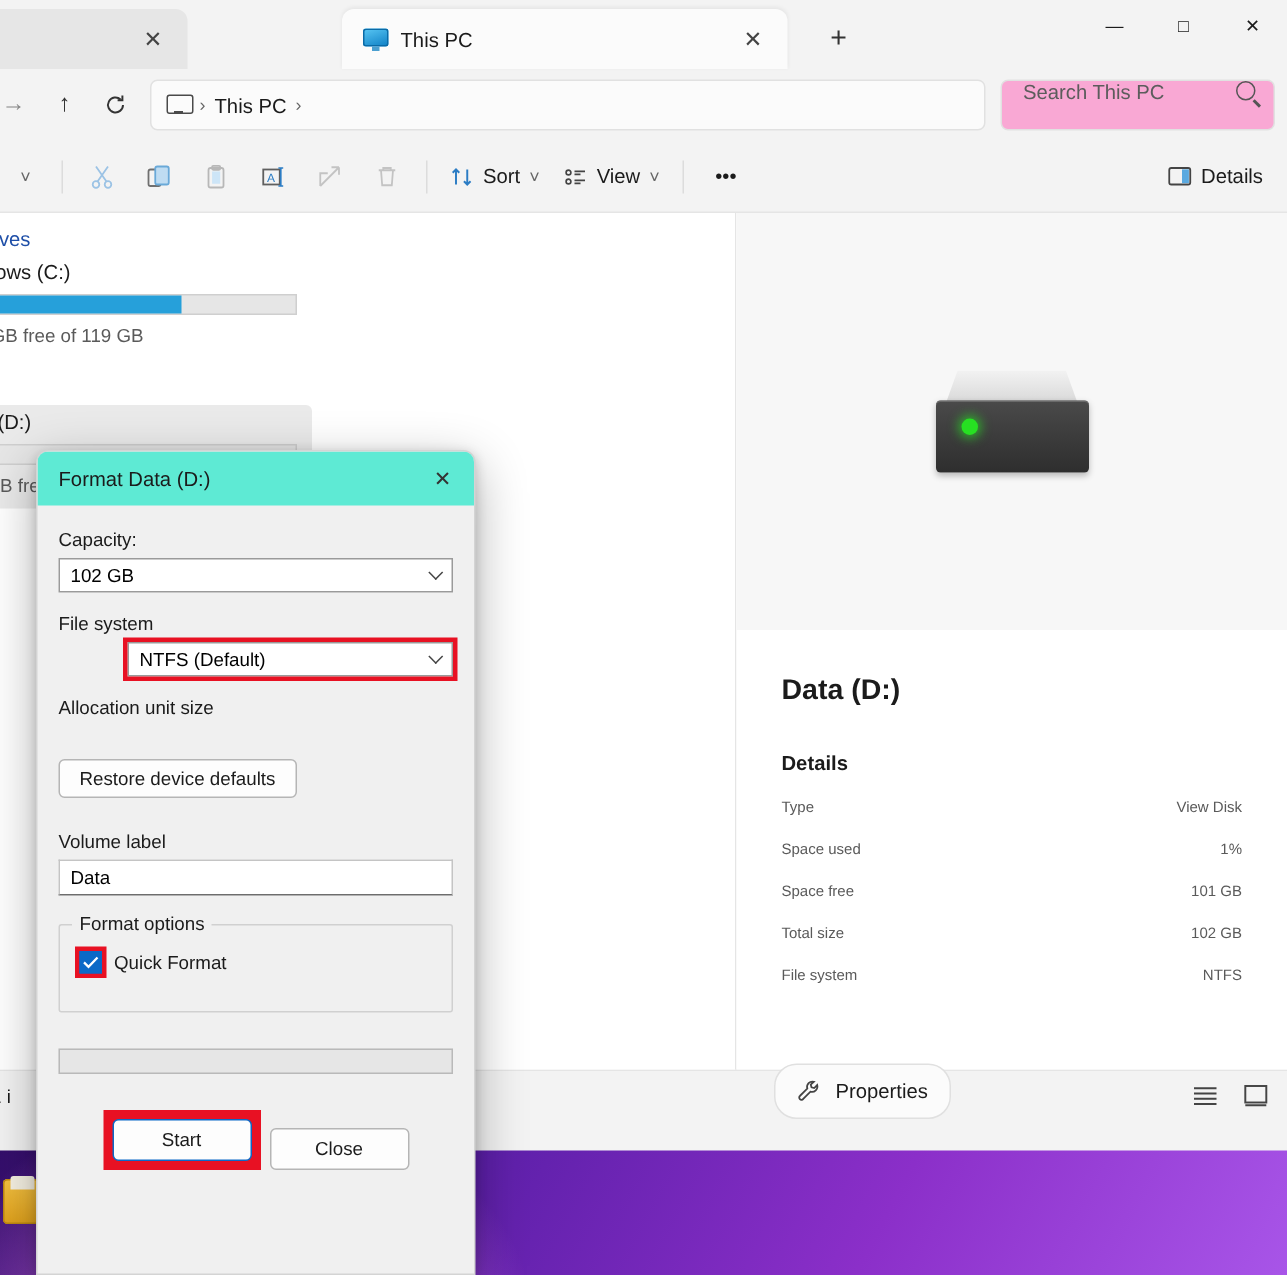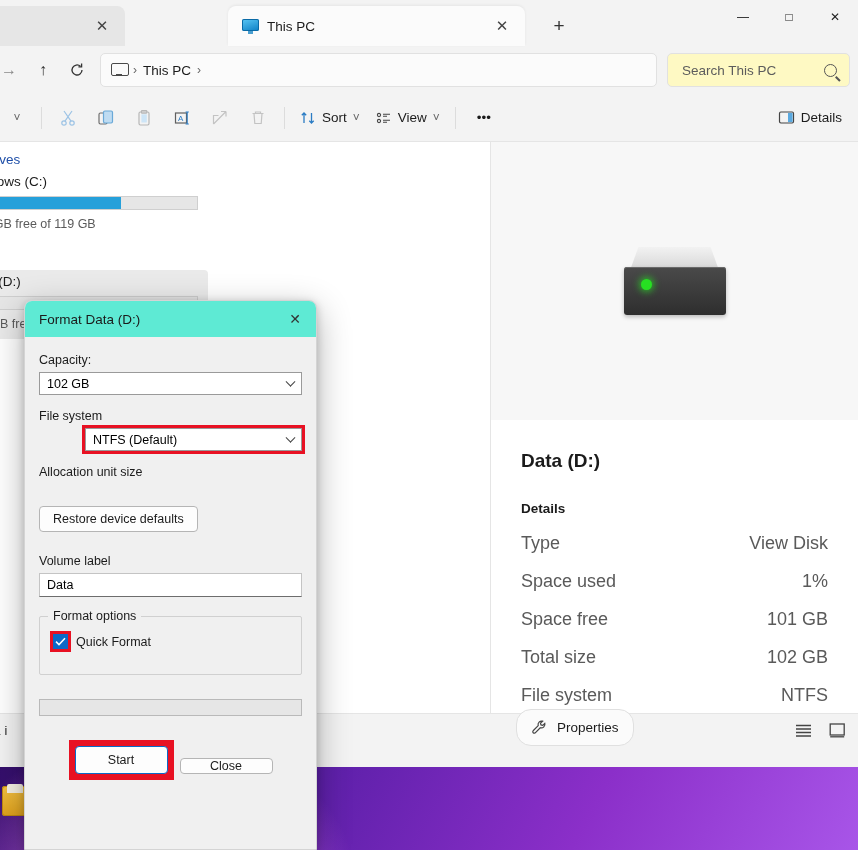--- a/index.html
+++ b/index.html
@@ -100,23 +100,23 @@
   .bc-monitor { width: 16px; height: 14px; position: relative; }
   .bc-monitor:before {
     content:""; position:absolute; left:0; top:0; width:16px; height:11px;
     border:1.4px solid #4a4a4a; border-radius:2px;
   }
   .bc-monitor:after {
     content:""; position:absolute; left:5px; top:11px; width:6px; height:2px; background:#4a4a4a;
   }
   .chev { color: #666; font-size: 12px; }
   #searchbox {
-    flex: 0 0 183px; height: 34px; background: #fef9c3;
+    flex: 0 0 183px; height: 34px; background: #f9a8d4;
     border: 1px solid #e1e1e1; border-radius: 5px;
-    display: flex; align-items: center; justify-content: space-between;
+    display: flex; align-items: flex-start; justify-content: space-between;
     padding: 0 12px 0 14px; color: #5c5c5c; font-size: 13.5px;
   }
   .mag { width: 13px; height: 13px; border: 1.6px solid #555; border-radius: 50%; position: relative; }
   .mag:after { content:""; position:absolute; right:-5px; bottom:-4px; width:6px; height:1.6px; background:#555; transform: rotate(45deg); }
 
   
   #cmdbar {
     display: flex; align-items: center; height: 48px; background: #f3f3f3;
     border-bottom: 1px solid #e5e5e5; padding-right: 8px;
   }
@@ -171,21 +171,21 @@
   .hdd-led {
     position: absolute; left: 17px; top: 32px; width: 11px; height: 11px;
     border-radius: 50%; background: #27e022;
     box-shadow: 0 0 7px 2px rgba(39,224,34,.7);
   }
   #details-body { padding: 30px 30px 0 30px; }
   #det-title { font-size: 19px; font-weight: bold; color: #1b1b1b; }
   #det-sub { font-size: 13.5px; font-weight: bold; color: #1b1b1b; margin-top: 29px; }
   .det-row {
     display: flex; justify-content: space-between;
-    font-size: 18px; color: #5a5a5a; margin-top: 17px;
+    font-size: 10px; color: #5a5a5a; margin-top: 17px;
   }
   #props-btn {
     position: absolute; left: 516px; top: 709px;
     display: flex; align-items: center; gap: 9px;
     padding: 9px 14px; border: 1px solid #e0e0e0; border-radius: 15px;
     background: #fbfbfb; font-size: 13.5px; color: #1b1b1b;
   }
 
   
   #statusbar {
@@ -266,21 +266,21 @@
     display: flex; justify-content: center; align-items: center;
     gap: 6px; margin-top: 24px;
   }
   #start-wrap { padding: 6px; background: #e81123; display: inline-flex; }
   #start-btn {
     width: 93px; height: 28px; background: #fdfdfd;
     border: 1.5px solid #0b69c7; border-radius: 4px;
     display: flex; align-items: center; justify-content: center;
     font-size: 12.5px; color: #1b1b1b;
   }
-  #close-btn { width: 93px; height: 16px; margin-top: 12px; }
+  #close-btn { width: 93px; height: 28px; margin-top: 12px; }
 </style>
 </head>
 <body>
 
 <div id="desktop">
   <div id="desk-folder"></div>
 </div>
 
 <div id="explorer">
 

